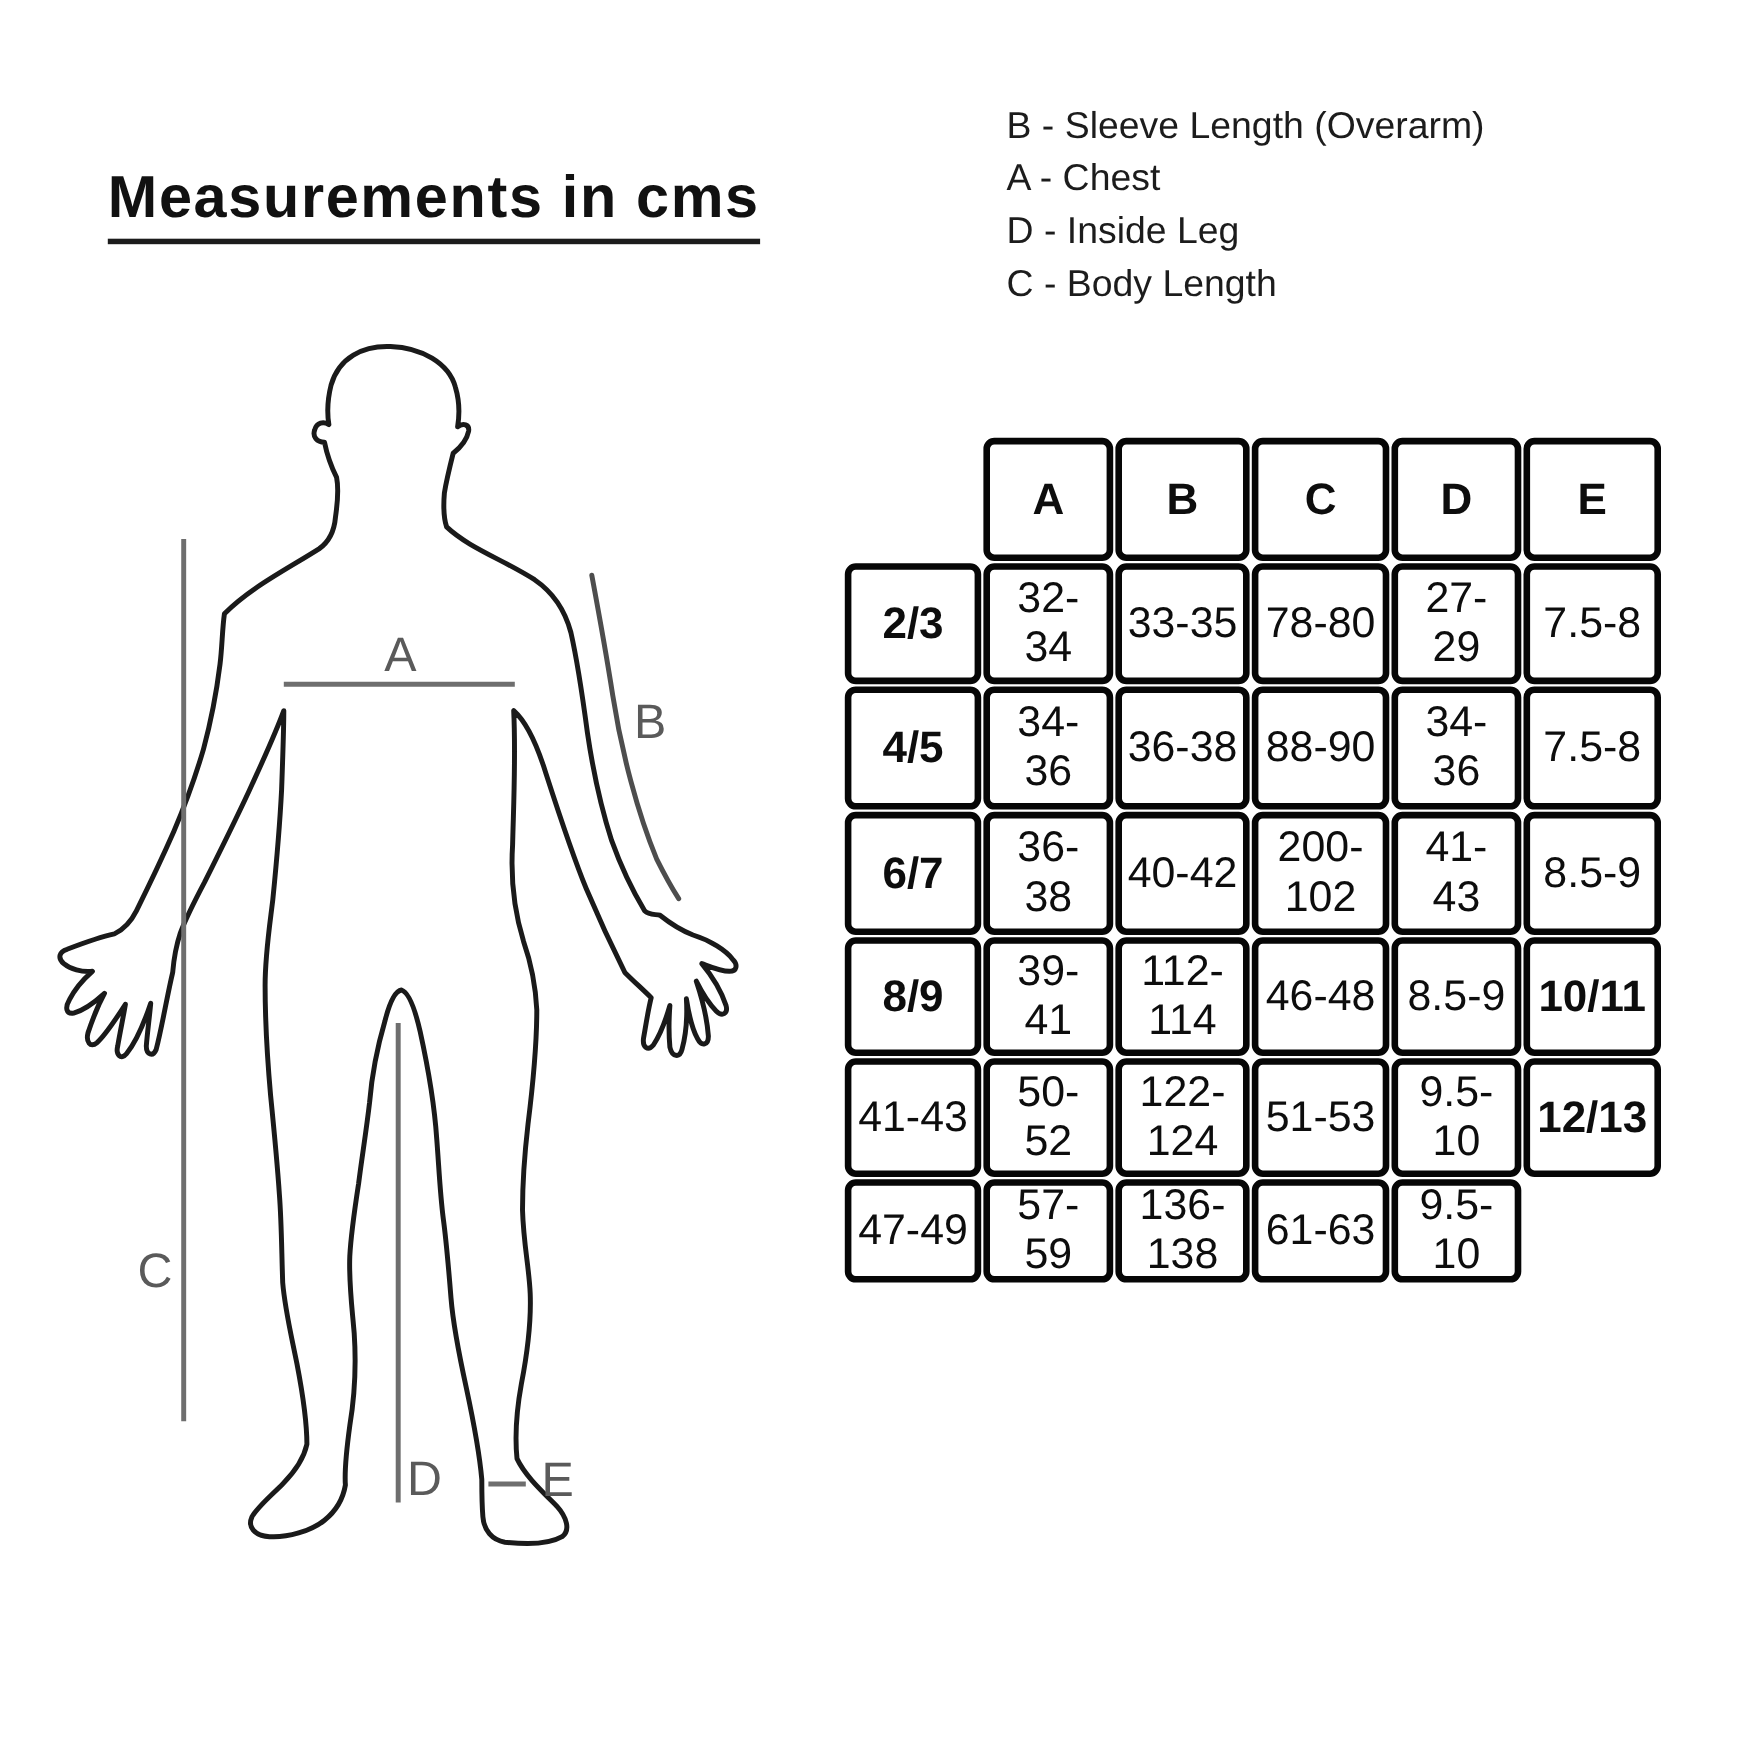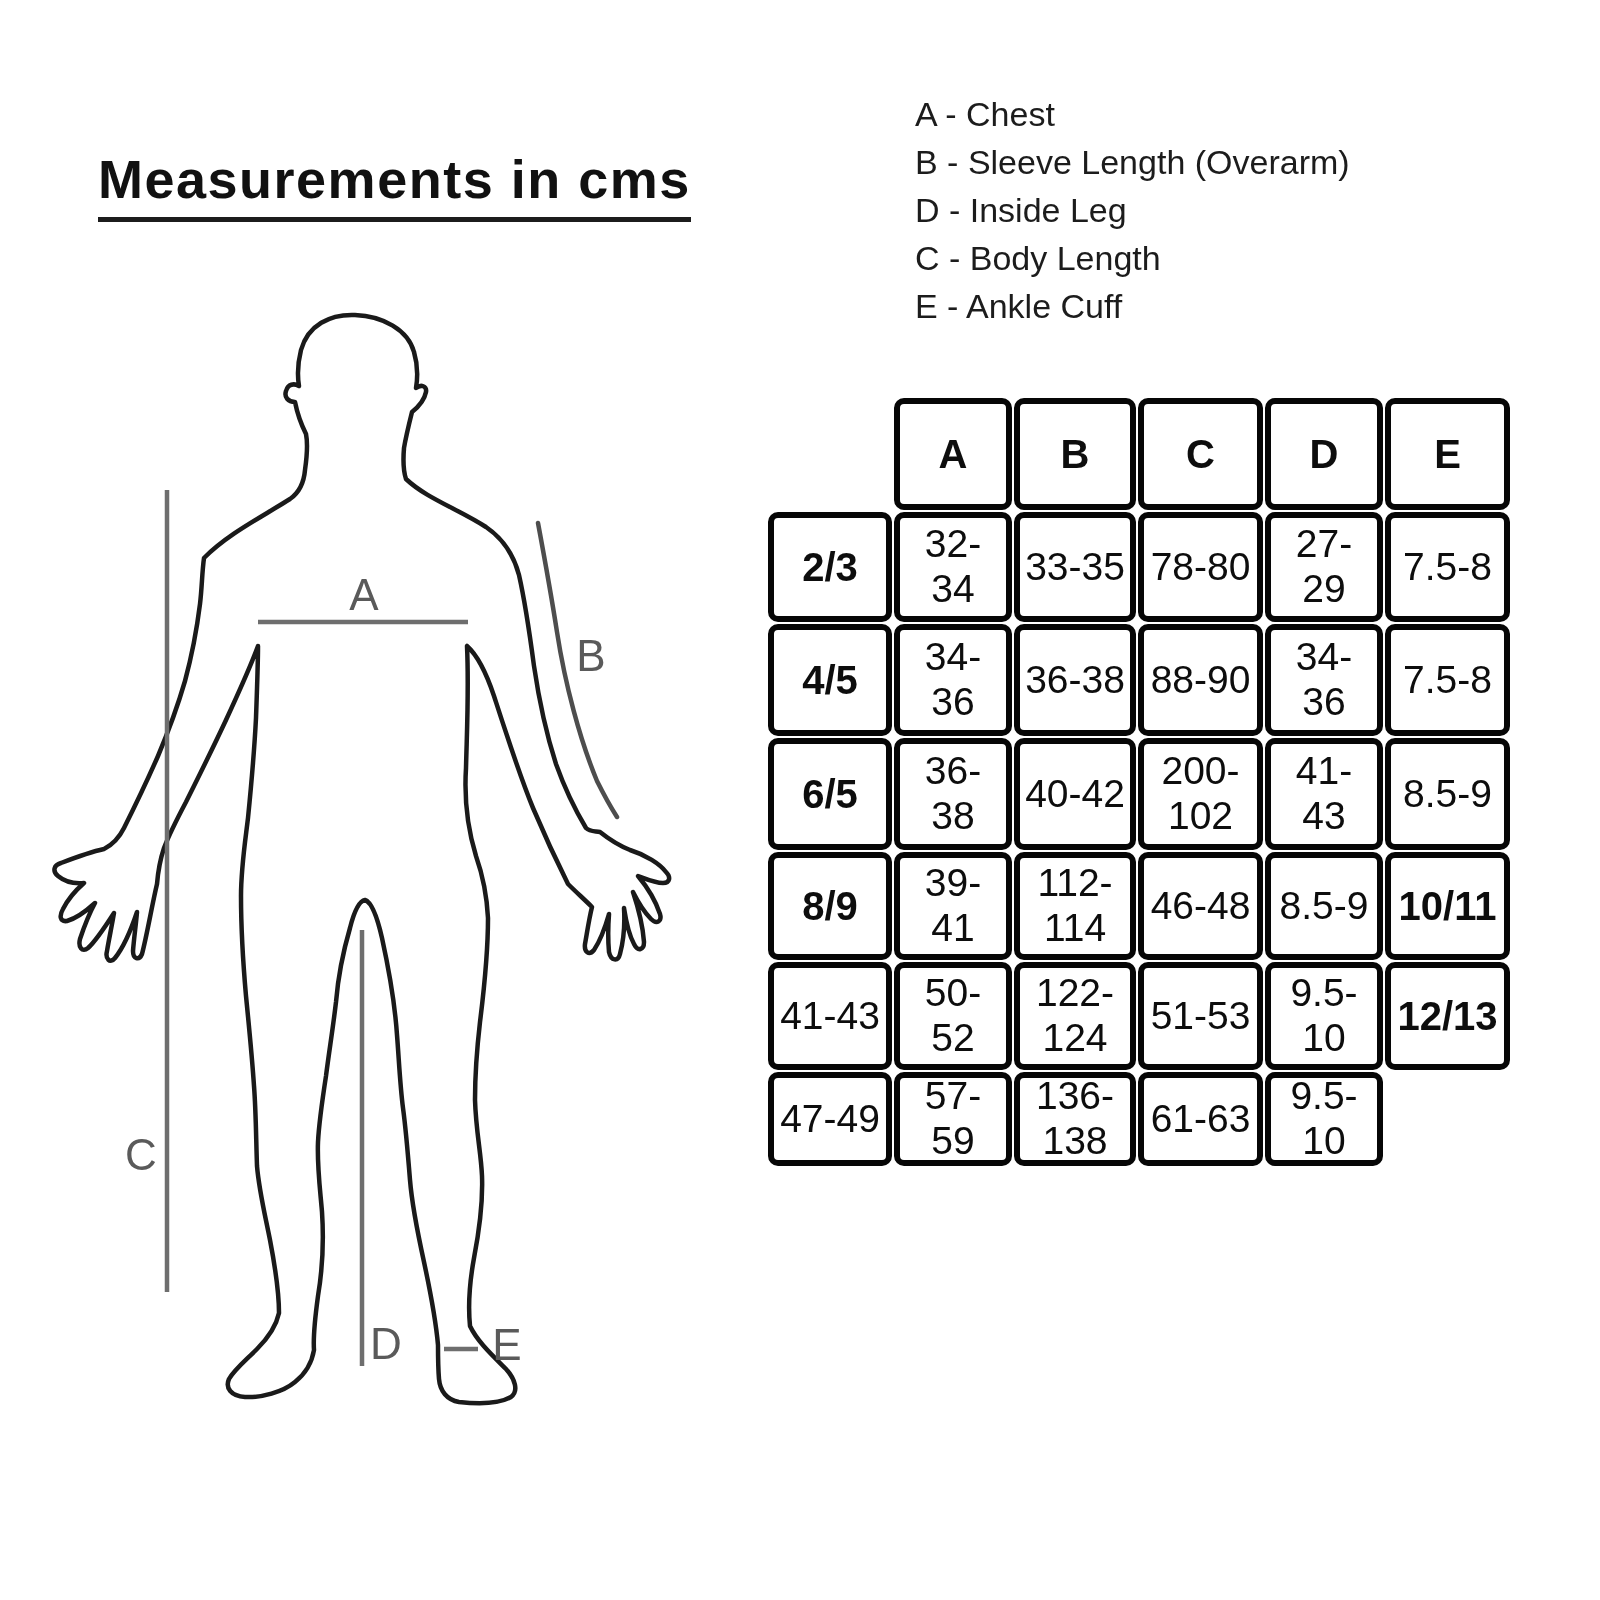--- a/index.html
+++ b/index.html
@@ -45,25 +45,24 @@
   .corner{border:none;background:transparent;}
 </style>
 </head>
 <body>
 
 <div class="canvas">
 
   <div class="title">Measurements in cms</div>
 
   <div class="legend">
+    <div class="li">B - Sleeve Length (Overarm)</div>
     <div class="li">A - Chest</div>
-    <div class="li">B - Sleeve Length (Overarm)</div>
     <div class="li">D - Inside Leg</div>
     <div class="li">C - Body Length</div>
-    <div class="li">E - Ankle Cuff</div>
   </div>
 
   <div class="figure">
     <svg viewBox="20 290 720 1130" xmlns="http://www.w3.org/2000/svg">
 
       <path class="outline" d="
         M 355,315
         C 383,316 408,330 414,352
         C 417,362 418,376 416,388
         C 421,384 427,386 426,392
@@ -202,21 +201,21 @@
     <div class="cell">27-29</div>
     <div class="cell">7.5-8</div>
 
     <div class="cell rowlab">4/5</div>
     <div class="cell">34-36</div>
     <div class="cell">36-38</div>
     <div class="cell">88-90</div>
     <div class="cell">34-36</div>
     <div class="cell">7.5-8</div>
 
-    <div class="cell rowlab">6/5</div>
+    <div class="cell rowlab">6/7</div>
     <div class="cell">36-38</div>
     <div class="cell">40-42</div>
     <div class="cell">200-102</div>
     <div class="cell">41-43</div>
     <div class="cell">8.5-9</div>
 
     <div class="cell rowlab">8/9</div>
     <div class="cell">39-41</div>
     <div class="cell">112-114</div>
     <div class="cell">46-48</div>

